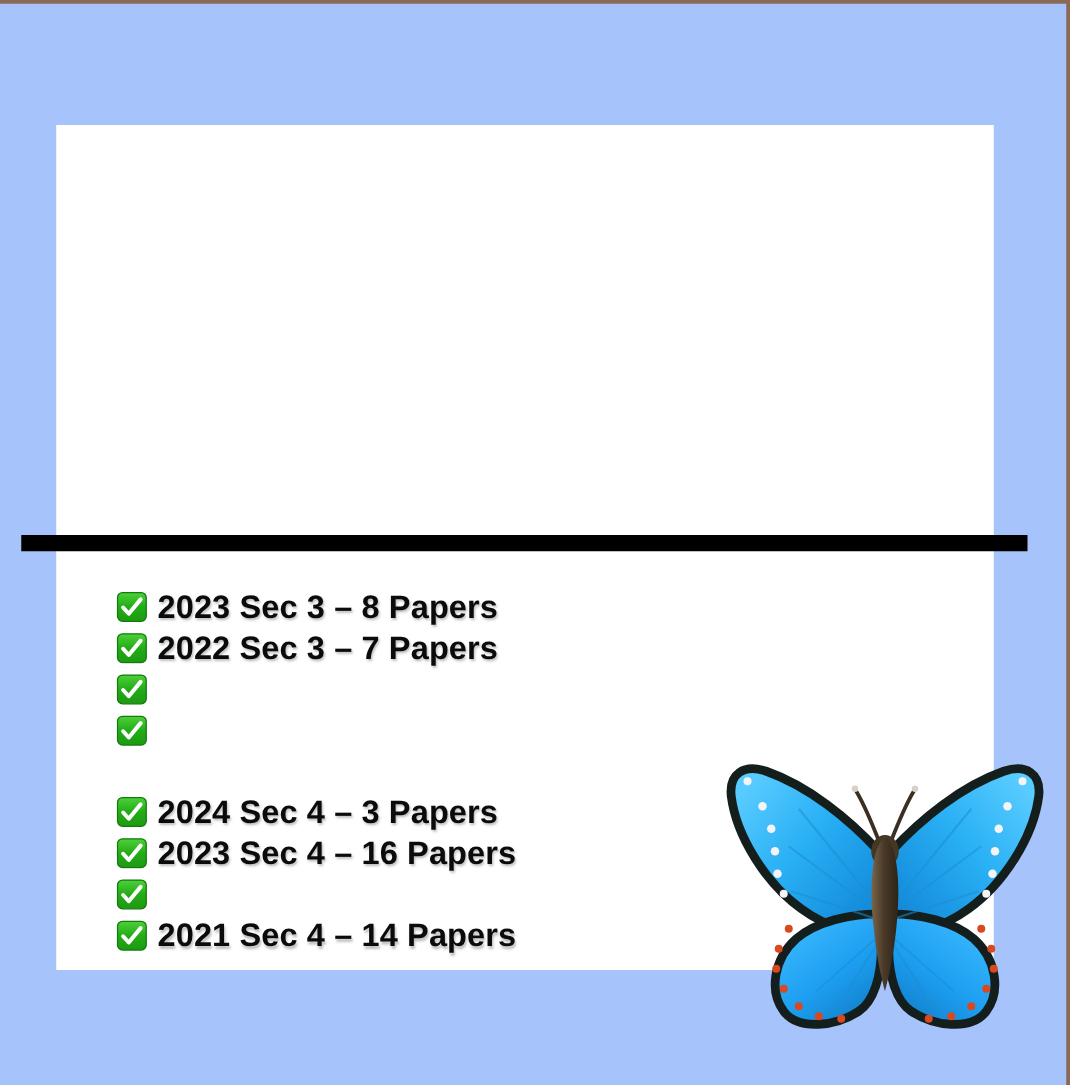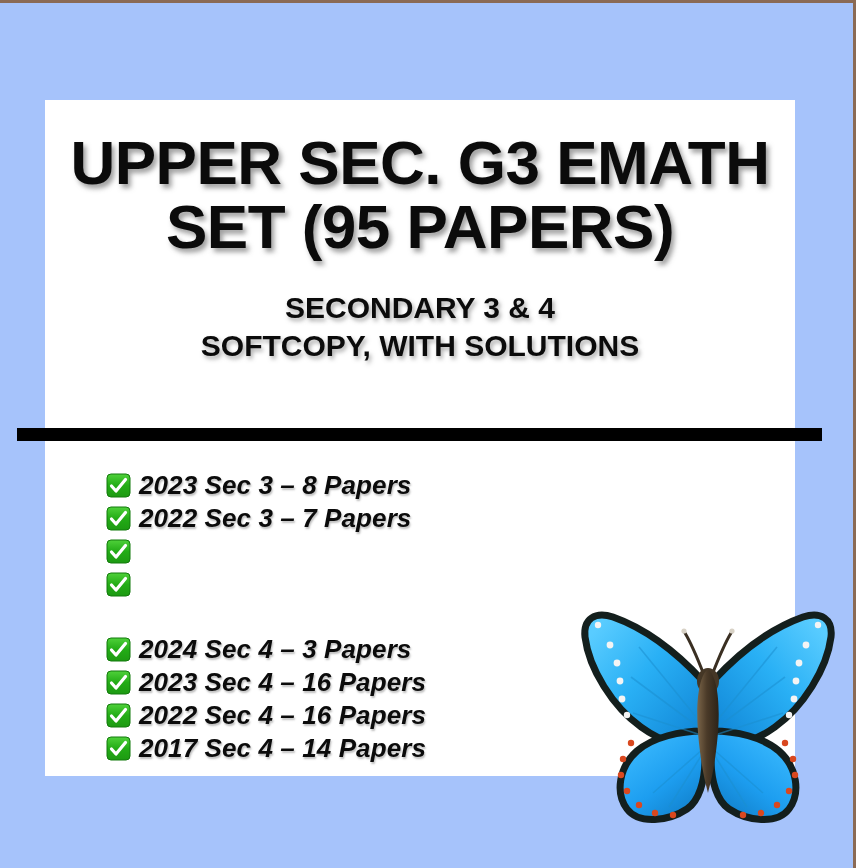--- a/index.html
+++ b/index.html
@@ -68,24 +68,23 @@
     left: 17px;
     top: 425px;
     width: 805px;
     height: 13px;
     background: #000000;
   }
 
   
   #list-area {
     position: absolute;
-    left: 106px;
+    left: 93px;
     top: 466px;
     width: 560px;
-    font-style: italic;
   }
   .list-group + .list-group {
     margin-top: 32px;
   }
   .list-item {
     display: flex;
     align-items: center;
     height: 33px;
   }
   .check-icon {
@@ -117,24 +116,20 @@
   }
   #butterfly svg { display: block; }
 </style>
 </head>
 <body>
 
 <div id="poster">
 
   <div id="card"></div>
 
-  <div id="title-block">
-    <h1 id="main-title"><span>UPPER SEC. G3 EMATH</span><br><span>SET (95 PAPERS)</span></h1>
-    <p id="subtitle"><span>SECONDARY 3 &amp; 4</span><br><span>SOFTCOPY, WITH SOLUTIONS</span></p>
-  </div>
 
   <div id="divider"></div>
 
   <div id="list-area">
 
     <div class="list-group">
       <div class="list-item">
         <span class="check-icon">
           <svg width="25" height="25" viewBox="0 0 25 25">
             <defs>
@@ -196,30 +191,29 @@
         </span>
         <span class="list-label">2023 Sec 4 – 16 Papers</span>
       </div>
       <div class="list-item">
         <span class="check-icon">
           <svg width="25" height="25" viewBox="0 0 25 25">
             <rect x="1" y="1" width="23" height="23" rx="4" fill="url(#g1)" stroke="#137a0c" stroke-width="1"></rect>
             <path d="M5.5 13 L10 18 L19.5 6.5" fill="none" stroke="#ffffff" stroke-width="3.2" stroke-linecap="round" stroke-linejoin="round"></path>
           </svg>
         </span>
-        <span class="list-label">2022 Sec 4 – 16 Papers</span>
-      </div>
-      <div class="list-item">
-        <span class="check-icon">
-          <svg width="25" height="25" viewBox="0 0 25 25">
-            <rect x="1" y="1" width="23" height="23" rx="4" fill="url(#g1)" stroke="#137a0c" stroke-width="1"></rect>
-            <path d="M5.5 13 L10 18 L19.5 6.5" fill="none" stroke="#ffffff" stroke-width="3.2" stroke-linecap="round" stroke-linejoin="round"></path>
-          </svg>
-        </span>
-        <span class="list-label">2017 Sec 4 – 14 Papers</span>
+      </div>
+      <div class="list-item">
+        <span class="check-icon">
+          <svg width="25" height="25" viewBox="0 0 25 25">
+            <rect x="1" y="1" width="23" height="23" rx="4" fill="url(#g1)" stroke="#137a0c" stroke-width="1"></rect>
+            <path d="M5.5 13 L10 18 L19.5 6.5" fill="none" stroke="#ffffff" stroke-width="3.2" stroke-linecap="round" stroke-linejoin="round"></path>
+          </svg>
+        </span>
+        <span class="list-label">2021 Sec 4 – 14 Papers</span>
       </div>
     </div>
 
   </div>
 
   <div id="butterfly">
     <svg width="266" height="228" viewBox="0 0 266 228">
       <defs>
         <linearGradient id="wingU" x1="0.1" y1="0.1" x2="0.95" y2="0.9">
           <stop offset="0" stop-color="#59ccff"></stop>

